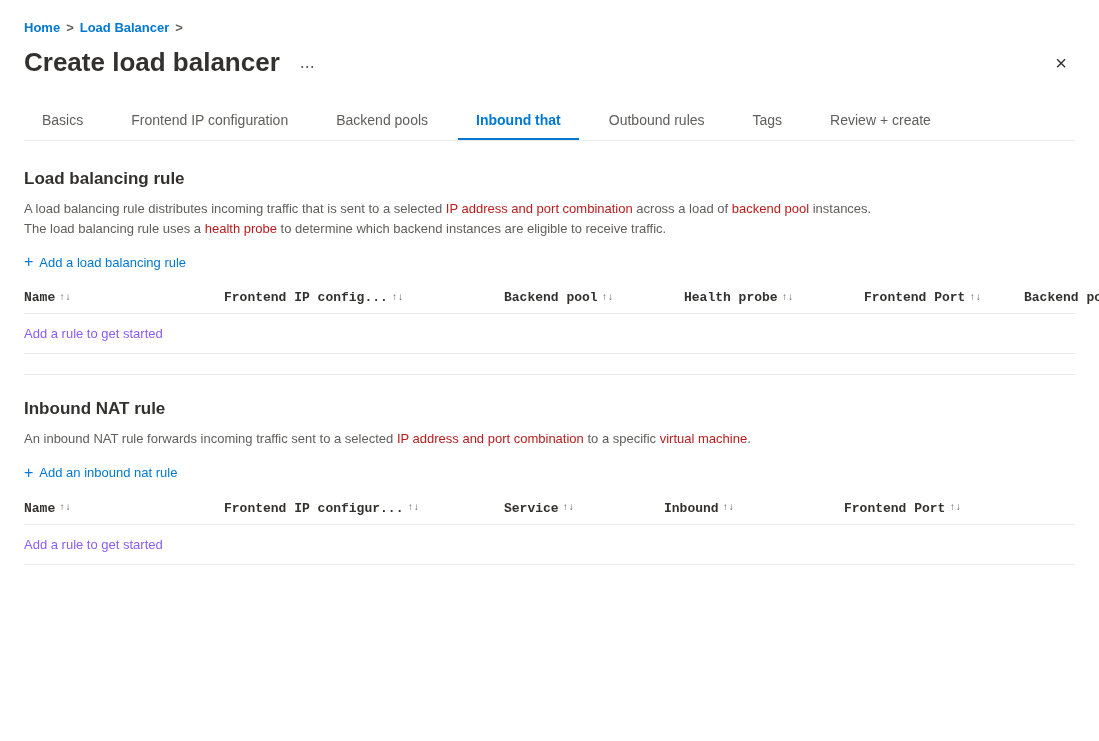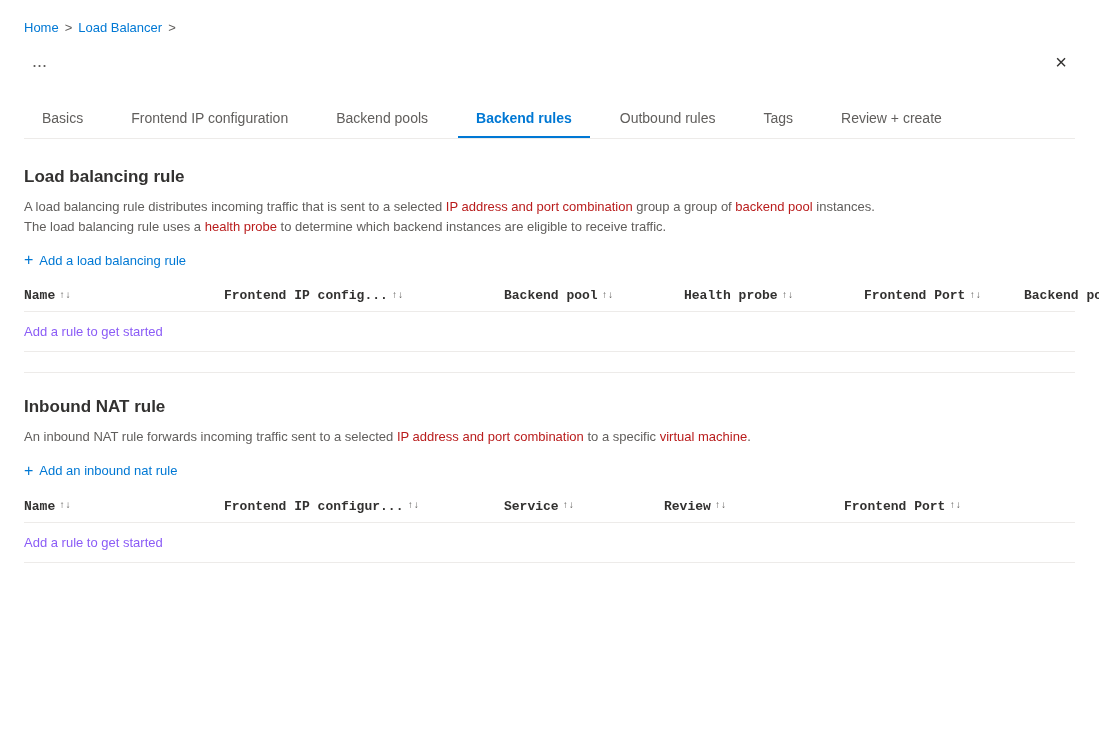--- a/index.html
+++ b/index.html
@@ -10,20 +10,21 @@
       background: #fff;
       padding: 20px 24px;
     }
     .breadcrumb {
       display: flex;
       align-items: center;
       gap: 6px;
       font-size: 13px;
       color: #0078d4;
       margin-bottom: 12px;
+      font-weight: bold;
     }
     .breadcrumb span {
       color: #605e5c;
     }
     .breadcrumb a {
       color: #0078d4;
       text-decoration: none;
       cursor: pointer;
     }
     .page-header {
@@ -171,39 +172,40 @@
 
 <div class="breadcrumb">
   <a>Home</a>
   <span>&gt;</span>
   <a>Load Balancer</a>
   <span>&gt;</span>
 </div>
 
 <div class="page-header">
   <div class="page-title-area">
+    <h1 class="page-title">Create load balancer</h1>
     <button class="ellipsis-btn">...</button>
   </div>
   <button class="close-btn">×</button>
 </div>
 
 <div class="tabs">
   <button class="tab">Basics</button>
   <button class="tab">Frontend IP configuration</button>
   <button class="tab">Backend pools</button>
-  <button class="tab active">Backend rules</button>
+  <button class="tab active">Inbound that</button>
   <button class="tab">Outbound rules</button>
   <button class="tab">Tags</button>
   <button class="tab">Review + create</button>
 </div>
 
 <div class="section-block">
   <div class="section-title">Load balancing rule</div>
   <div class="section-description">
-    <span>A load balancing rule distributes incoming traffic that is sent to a selected </span><span class="highlight">IP address and port combination</span><span> group a group of </span><span class="highlight">backend pool</span><span> instances.</span><br>
+    <span>A load balancing rule distributes incoming traffic that is sent to a selected </span><span class="highlight">IP address and port combination</span><span> across a load of </span><span class="highlight">backend pool</span><span> instances.</span><br>
     <span>The load balancing rule uses a </span><span class="highlight">health probe</span><span> to determine which backend instances are eligible to receive traffic.</span>
   </div>
 
   <button class="add-link">
     <span class="plus">+</span>
     <span>Add a load balancing rule</span>
   </button>
 
   
   <div class="table-container">
@@ -259,21 +261,21 @@
       </div>
       <div class="table-col-header">
         <span>Frontend IP configur...</span>
         <span class="sort-arrows">↑↓</span>
       </div>
       <div class="table-col-header">
         <span>Service</span>
         <span class="sort-arrows">↑↓</span>
       </div>
       <div class="table-col-header">
-        <span>Review</span>
+        <span>Inbound</span>
         <span class="sort-arrows">↑↓</span>
       </div>
       <div class="table-col-header">
         <span>Frontend Port</span>
         <span class="sort-arrows">↑↓</span>
       </div>
     </div>
     <div class="table-empty-row">Add a rule to get started</div>
   </div>
 </div>

